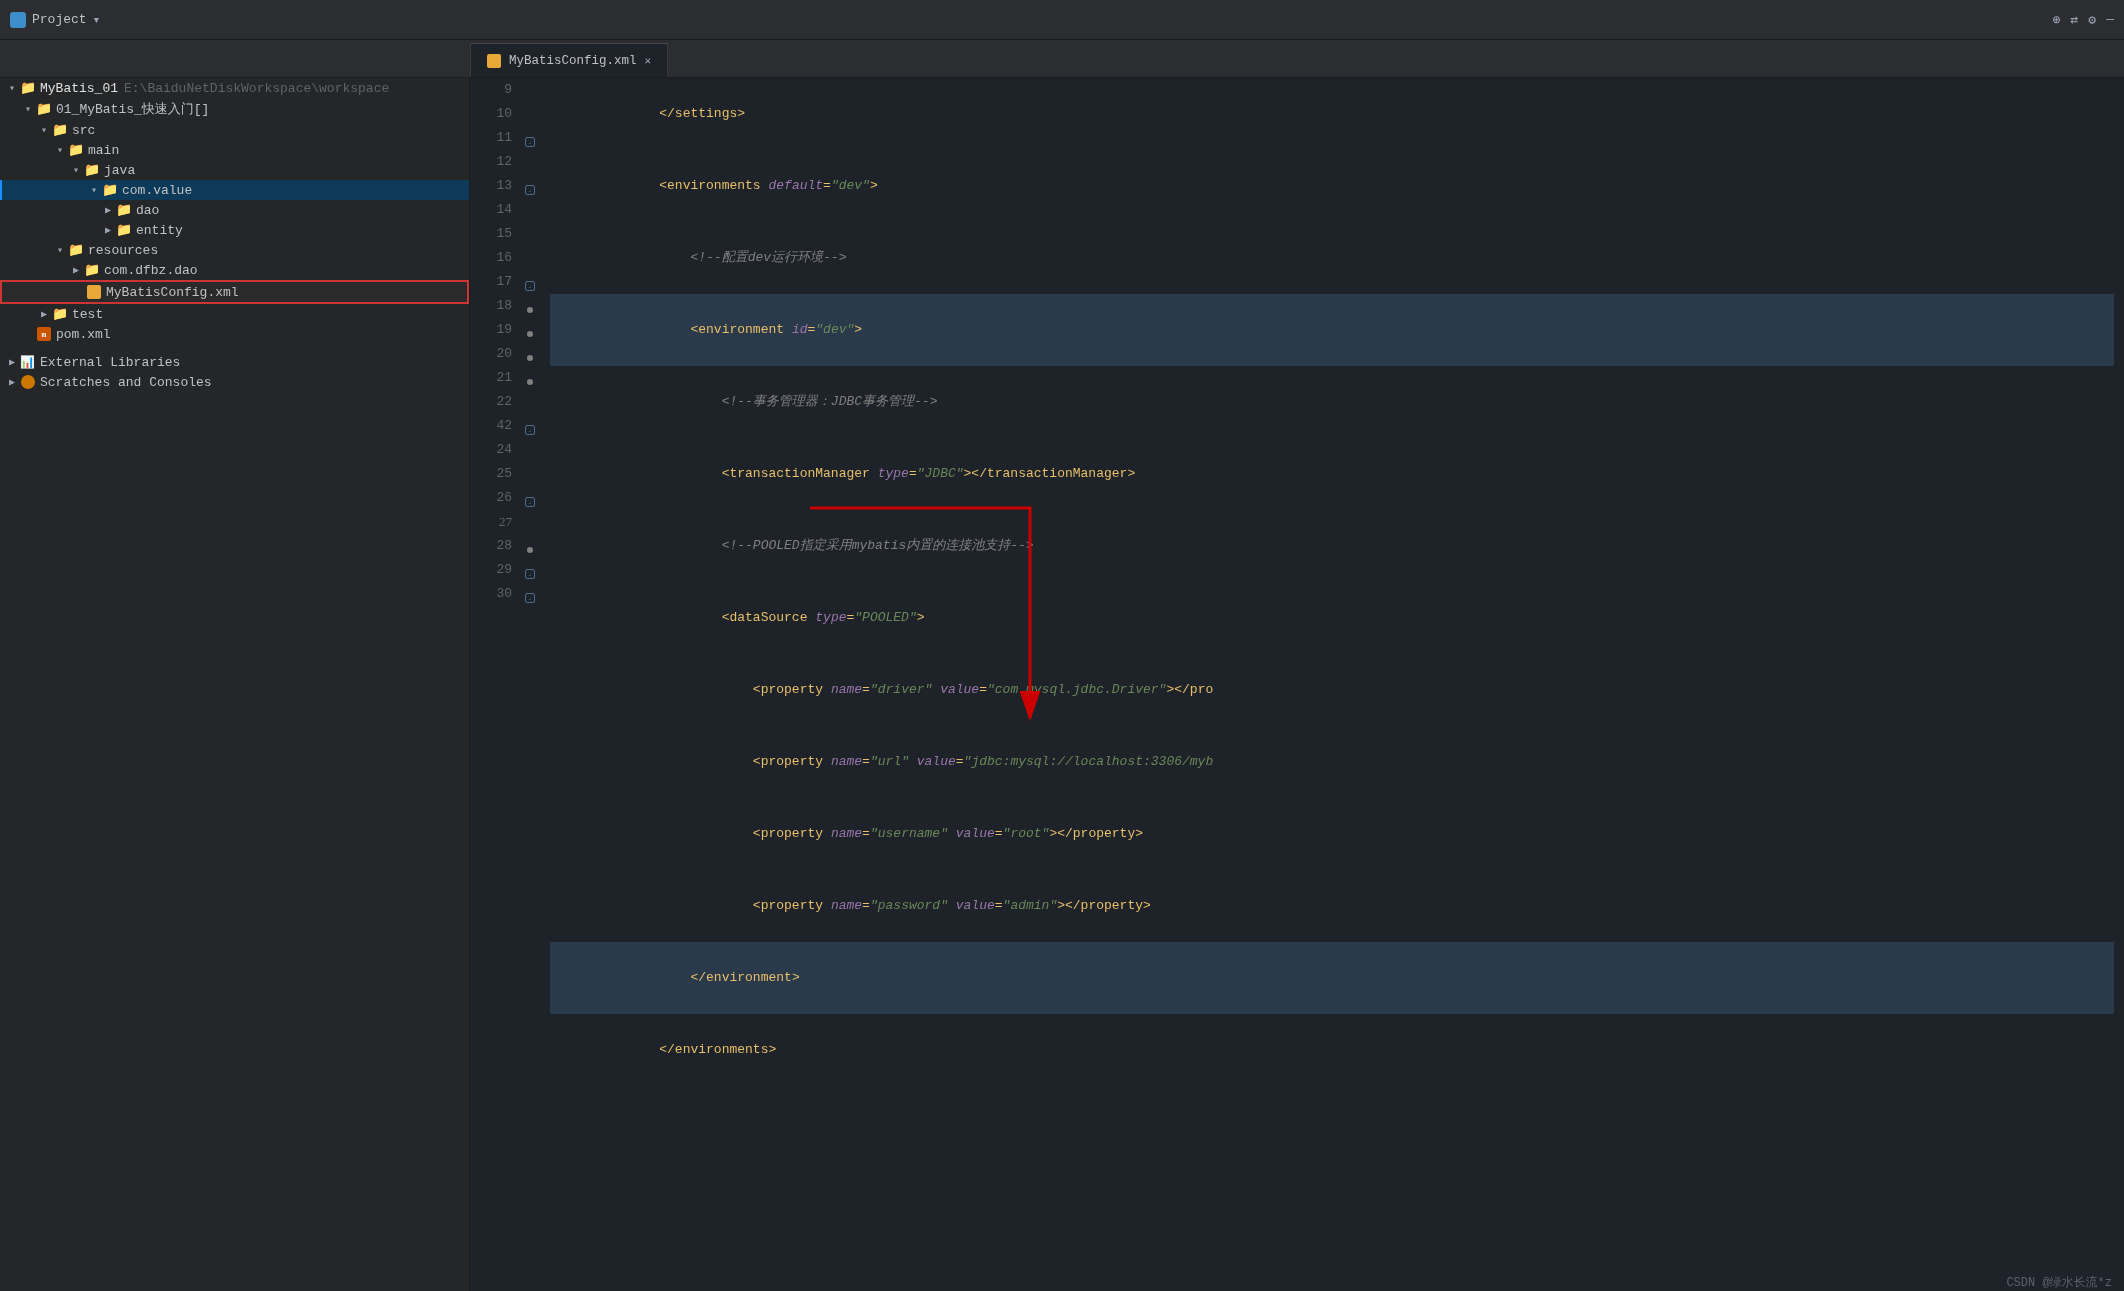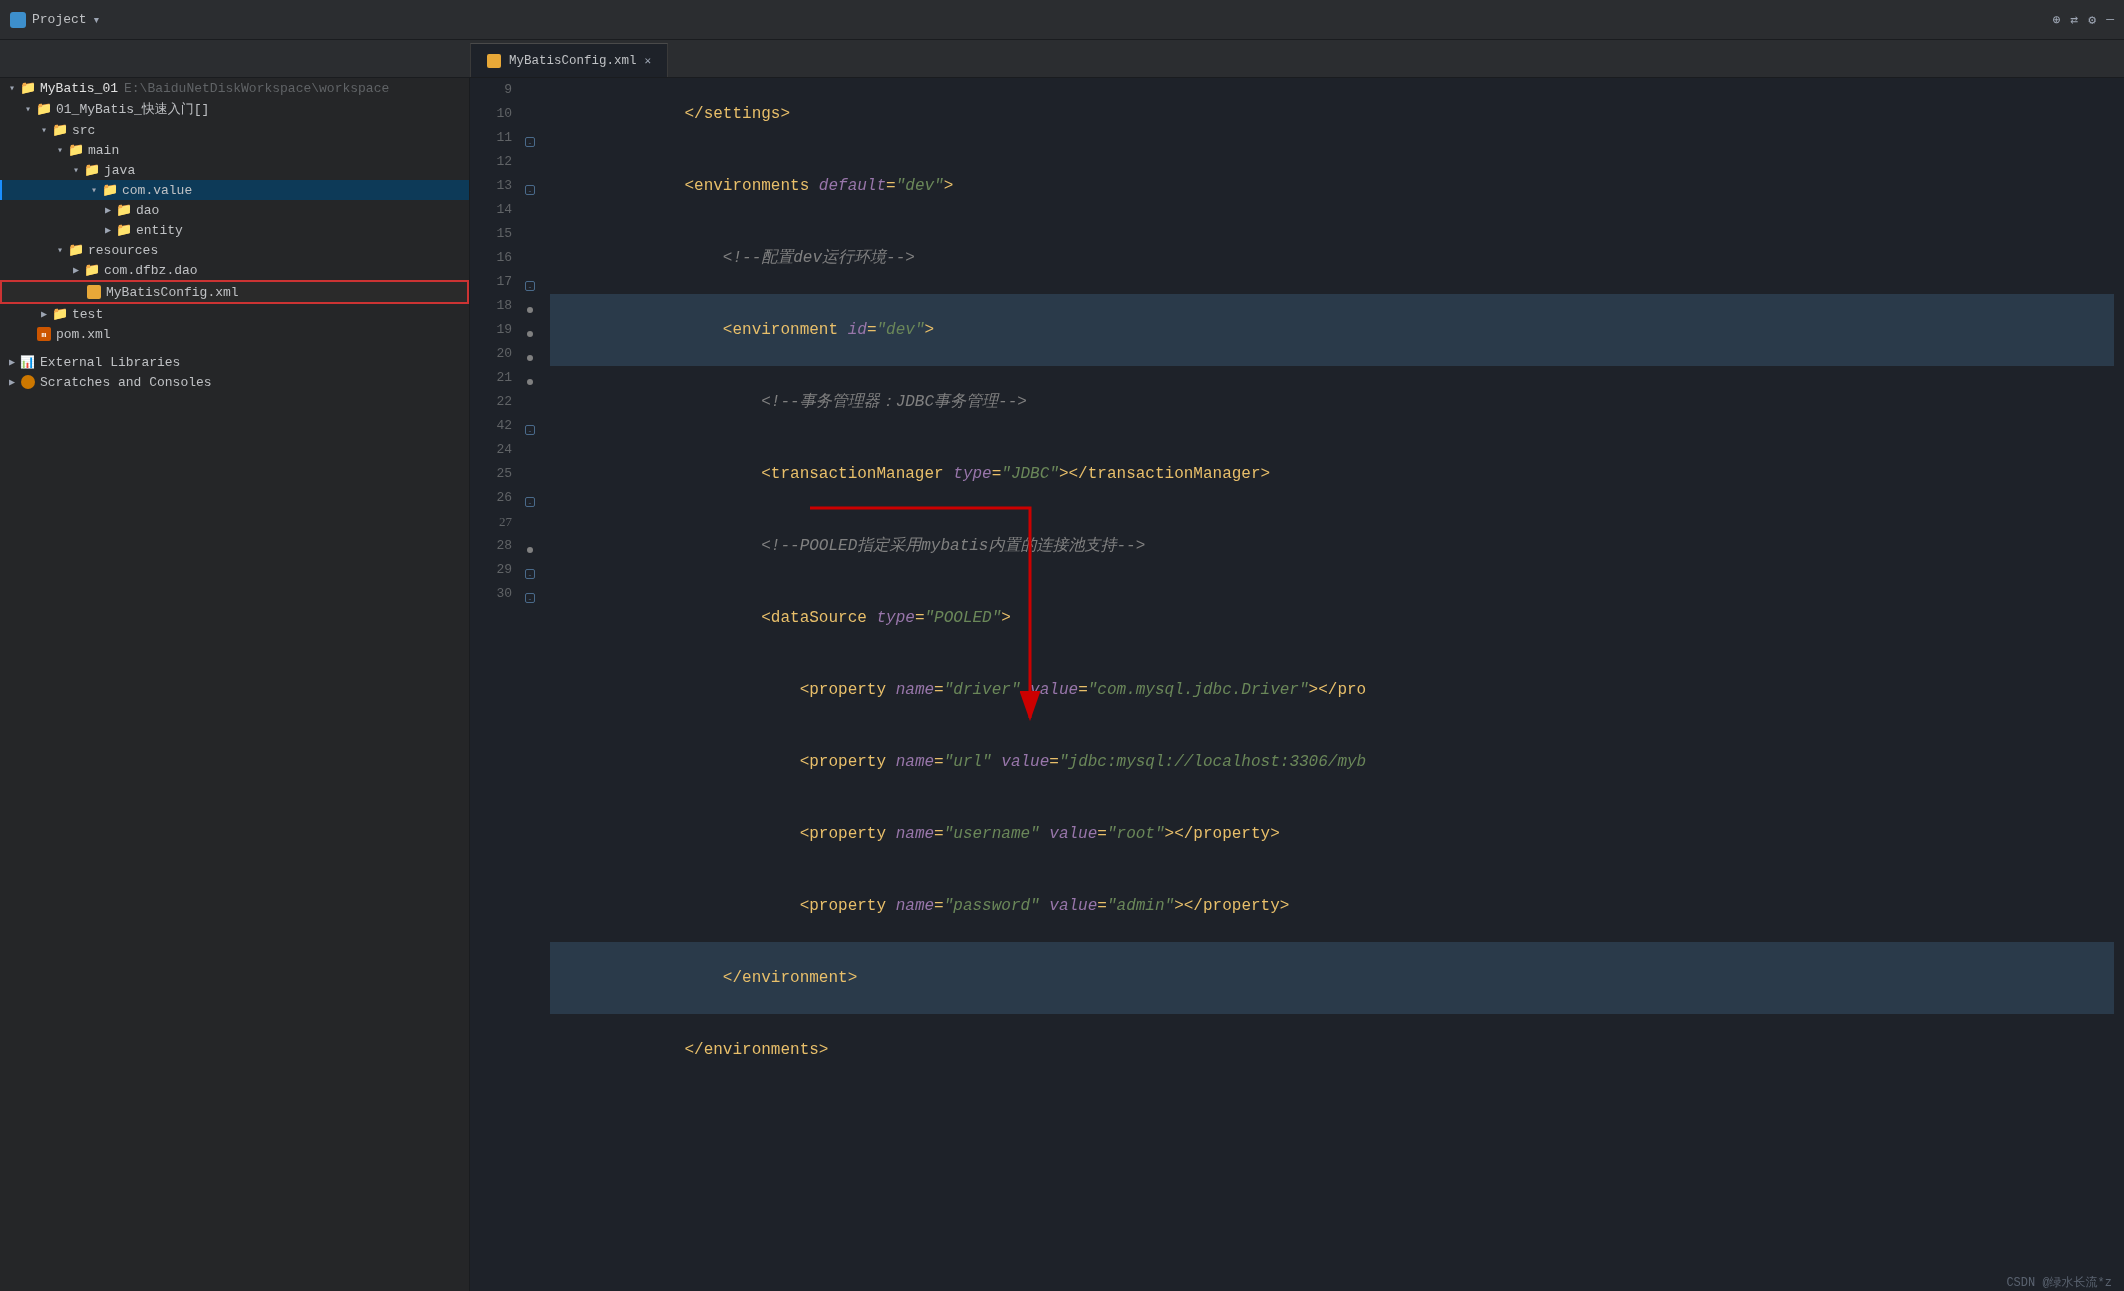--- a/index.html
+++ b/index.html
@@ -160,21 +160,21 @@
       flex-shrink: 0;
     }
     .code-area {
       flex: 1;
       padding: 0 10px;
       overflow: hidden;
     }
     .code-line {
       line-height: 24px;
       white-space: pre;
-      font-size: 16px;
+      font-size: 13px;
       position: relative;
     }
     .code-line.highlighted-line {
       background: #2a3a4a;
     }
 
     
     .tag { color: #e8bf6a; }
     .attr-name { color: #9876aa; font-style: italic; }
     .attr-value { color: #6a8759; font-style: italic; }

